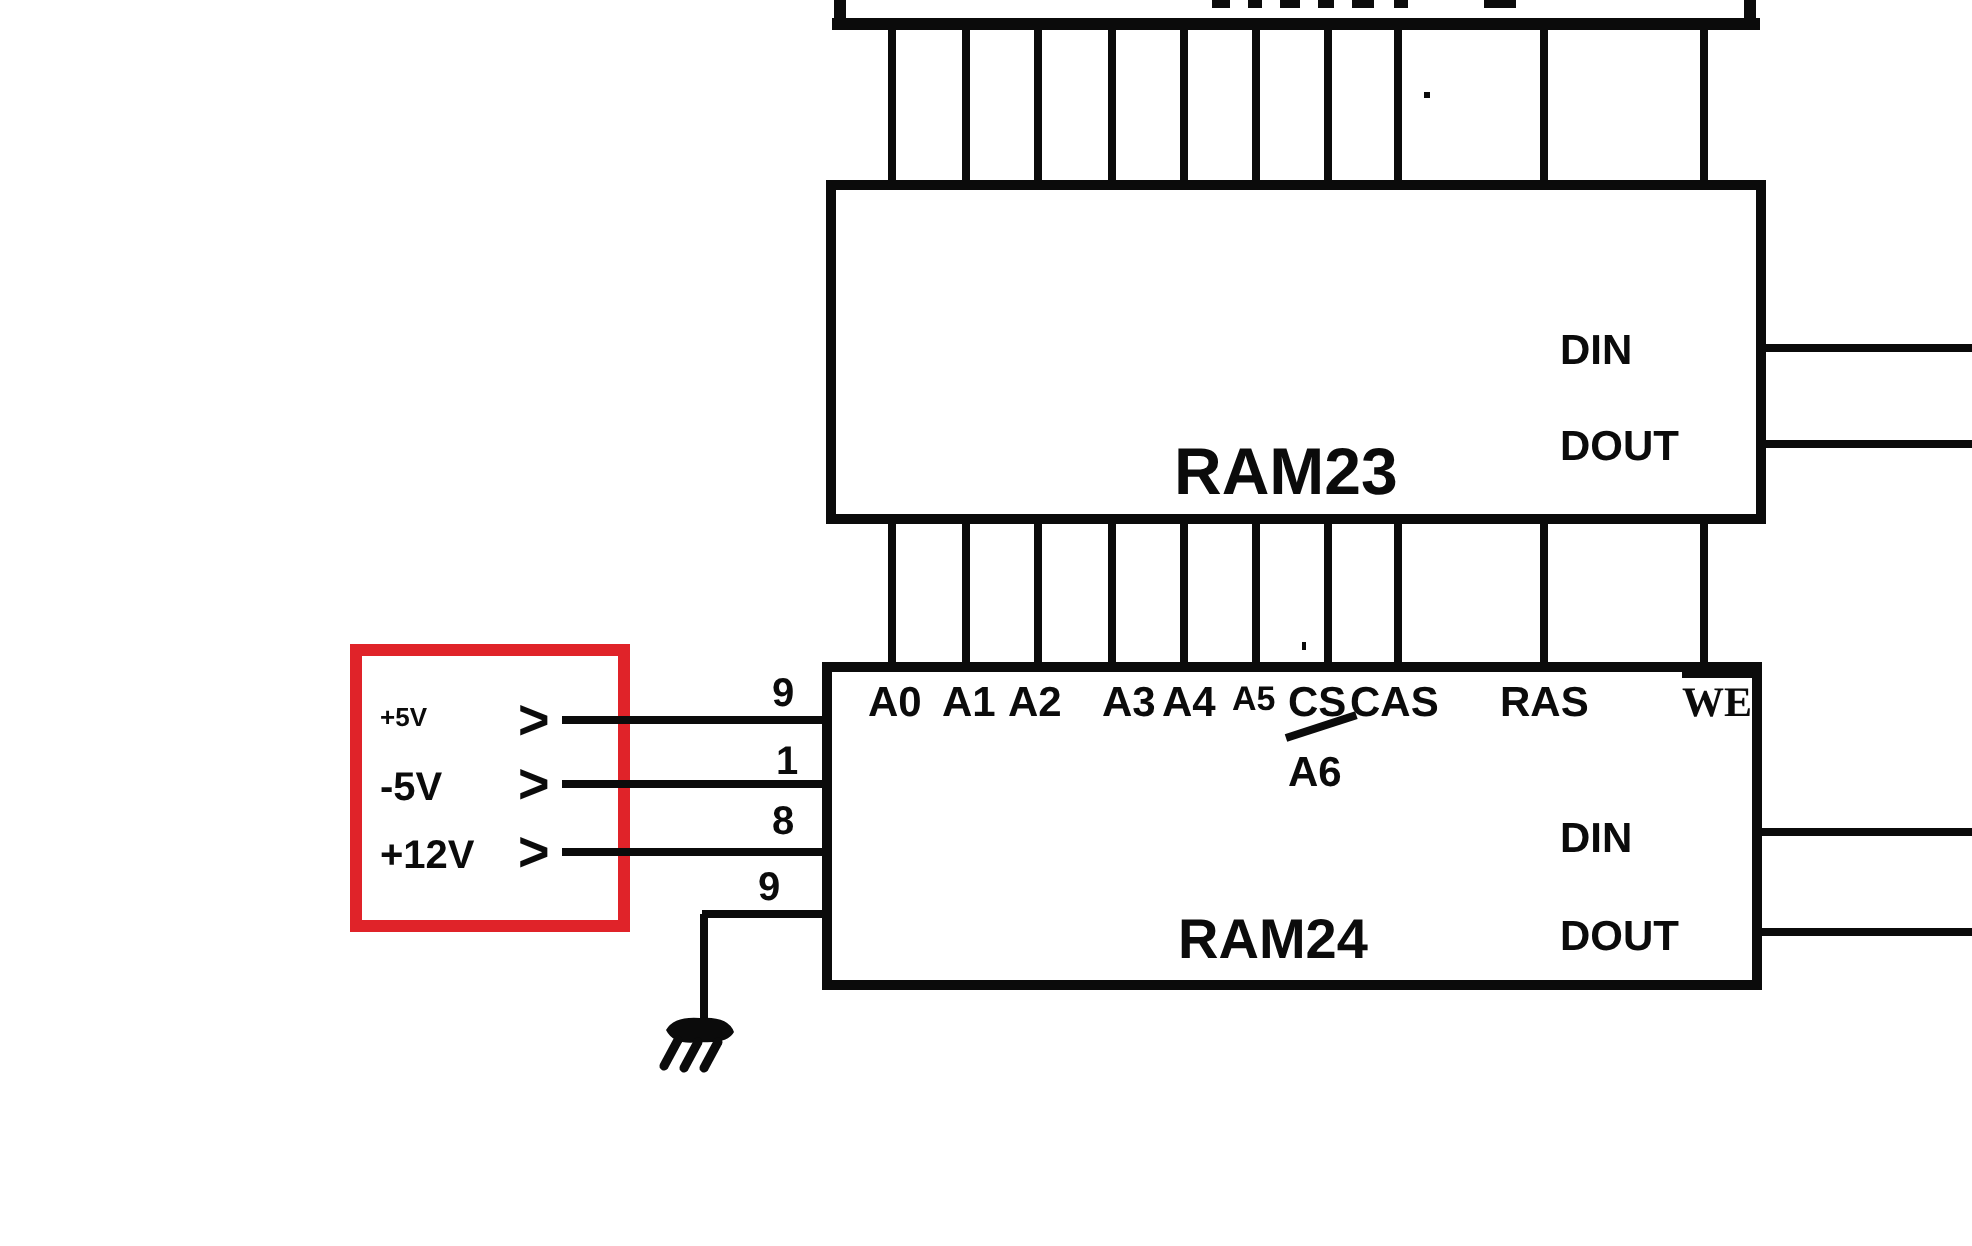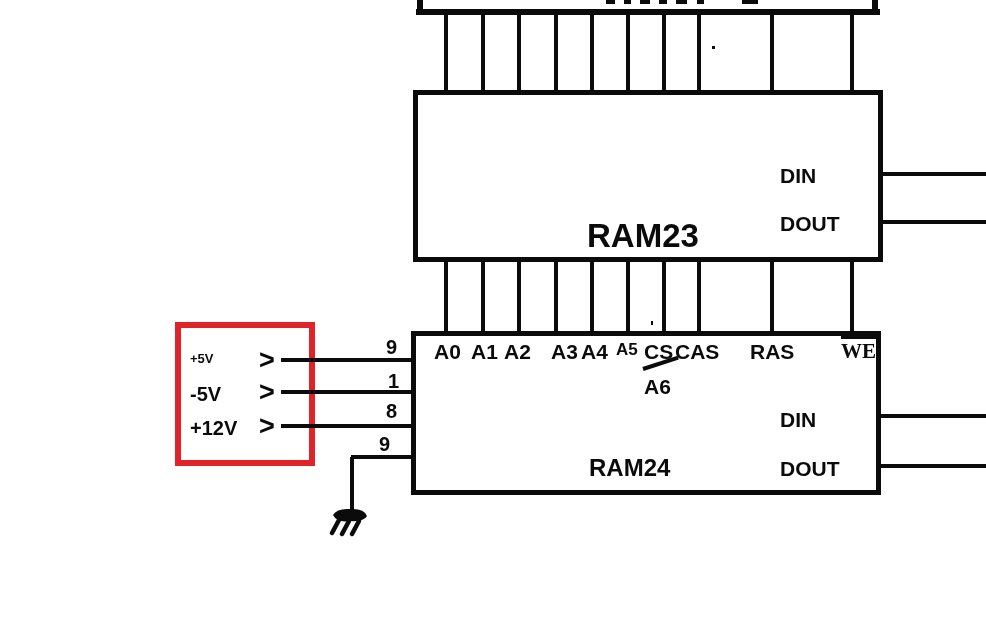--- a/index.html
+++ b/index.html
@@ -76,21 +76,21 @@
   <div class="vwire" style="left:850px;top:259px;height:76px;"></div>
 
   <div class="chip" style="left:413px;top:90px;width:470px;height:172px;"></div>
   <div class="lbl" style="left:587px;top:219px;font-size:33px;">RAM23</div>
   <div class="lbl rtxt" style="left:780px;top:165px;width:94px;font-size:21px;">DIN</div>
   <div class="lbl rtxt" style="left:780px;top:213px;width:94px;font-size:21px;">DOUT</div>
   <div class="wire" style="left:881px;top:172px;width:105px;"></div>
   <div class="wire" style="left:881px;top:220px;width:105px;"></div>
 
   <div class="chip" style="left:411px;top:331px;width:470px;height:164px;"></div>
-  <div class="lbl" style="left:589px;top:456px;font-size:24px;">RAM24</div>
+  <div class="lbl" style="left:589px;top:456px;font-size:28px;">RAM24</div>
 
   <div class="lbl" style="left:434px;top:341px;font-size:21px;">A0</div>
   <div class="lbl" style="left:471px;top:341px;font-size:21px;">A1</div>
   <div class="lbl" style="left:504px;top:341px;font-size:21px;">A2</div>
   <div class="lbl" style="left:551px;top:341px;font-size:21px;">A3</div>
   <div class="lbl" style="left:581px;top:341px;font-size:21px;">A4</div>
   <div class="lbl" style="left:616px;top:341px;font-size:17px;">A5</div>
   <div class="lbl" style="left:644px;top:341px;font-size:21px;">CS</div>
   <div class="lbl" style="left:675px;top:341px;font-size:21px;">CAS</div>
   <div class="lbl" style="left:750px;top:341px;font-size:21px;">RAS</div>

